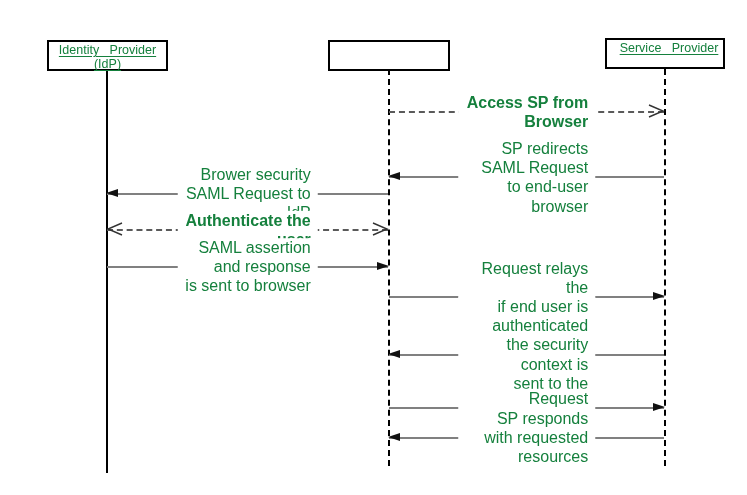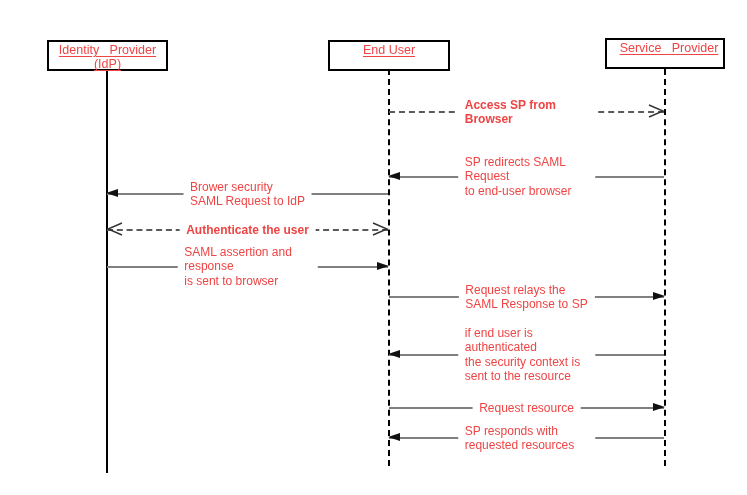--- a/index.html
+++ b/index.html
@@ -1,18 +1,18 @@
 <!DOCTYPE html>
 <html><head>
 <meta charset="utf-8">
 <style>
   html,body { margin:0; padding:0; background:#fff; }
   #canvas {
     position:relative; width:747px; height:495px; background:#ffffff;
-    font-family:"Liberation Sans", sans-serif; color:#ef4444; overflow:hidden;
+    font-family:"Liberation Sans", sans-serif; color:#15803d; overflow:hidden;
   }
 
   
   .actor {
     position:absolute; box-sizing:border-box; height:31px;
     border:2px solid #000; background:#fff; text-align:center;
     font-size:12.5px; line-height:1.15; padding-top:1px;
   }
   .actor span { display:block; text-decoration:underline; text-underline-offset:2px; }
   #actor-idp   { left:47px;  top:40px; width:121px; }
@@ -30,22 +30,22 @@
   
   .msg { position:absolute; height:0; }
   .msg .line {
     position:absolute; left:0; right:0; top:-1px;
   }
   .msg.solid  .line { border-top:2px solid #808080; }
   .msg.dashed .line { border-top:2px dashed #5a5a5a; }
 
   .label {
     position:absolute; left:50%; top:0; transform:translate(-50%,-50%);
-    background:#fff; padding:0 7px; text-align:left;
-    font-size:12px; line-height:1.2; white-space:pre-line;
+    background:#fff; padding:0 7px; text-align:right;
+    font-size:16px; line-height:1.2; white-space:pre-line;
   }
   .label.bold { font-weight:bold; }
 
   
   .ah-fill { position:absolute; width:0; height:0; top:-5px;
              border-top:4.5px solid transparent; border-bottom:4.5px solid transparent; }
   .ah-fill.right { right:-1px; border-left:12px solid #111; }
   .ah-fill.left  { left:-1px;  border-right:12px solid #111; }
 
   
@@ -68,21 +68,20 @@
 </head>
 <body>
 
 <div id="canvas">
 
   <div class="actor" id="actor-idp">
     <span>Identity_ Provider</span>
     <span>(IdP)</span>
   </div>
   <div class="actor" id="actor-user">
-    <span>End User</span>
   </div>
   <div class="actor" id="actor-sp">
     <span>Service_ Provider</span>
   </div>
 
   <div class="lifeline solid" id="life-idp"></div>
   <div class="lifeline dashed" id="life-user"></div>
   <div class="lifeline dashed" id="life-sp"></div>
 
   <div class="msg dashed" id="m1">

